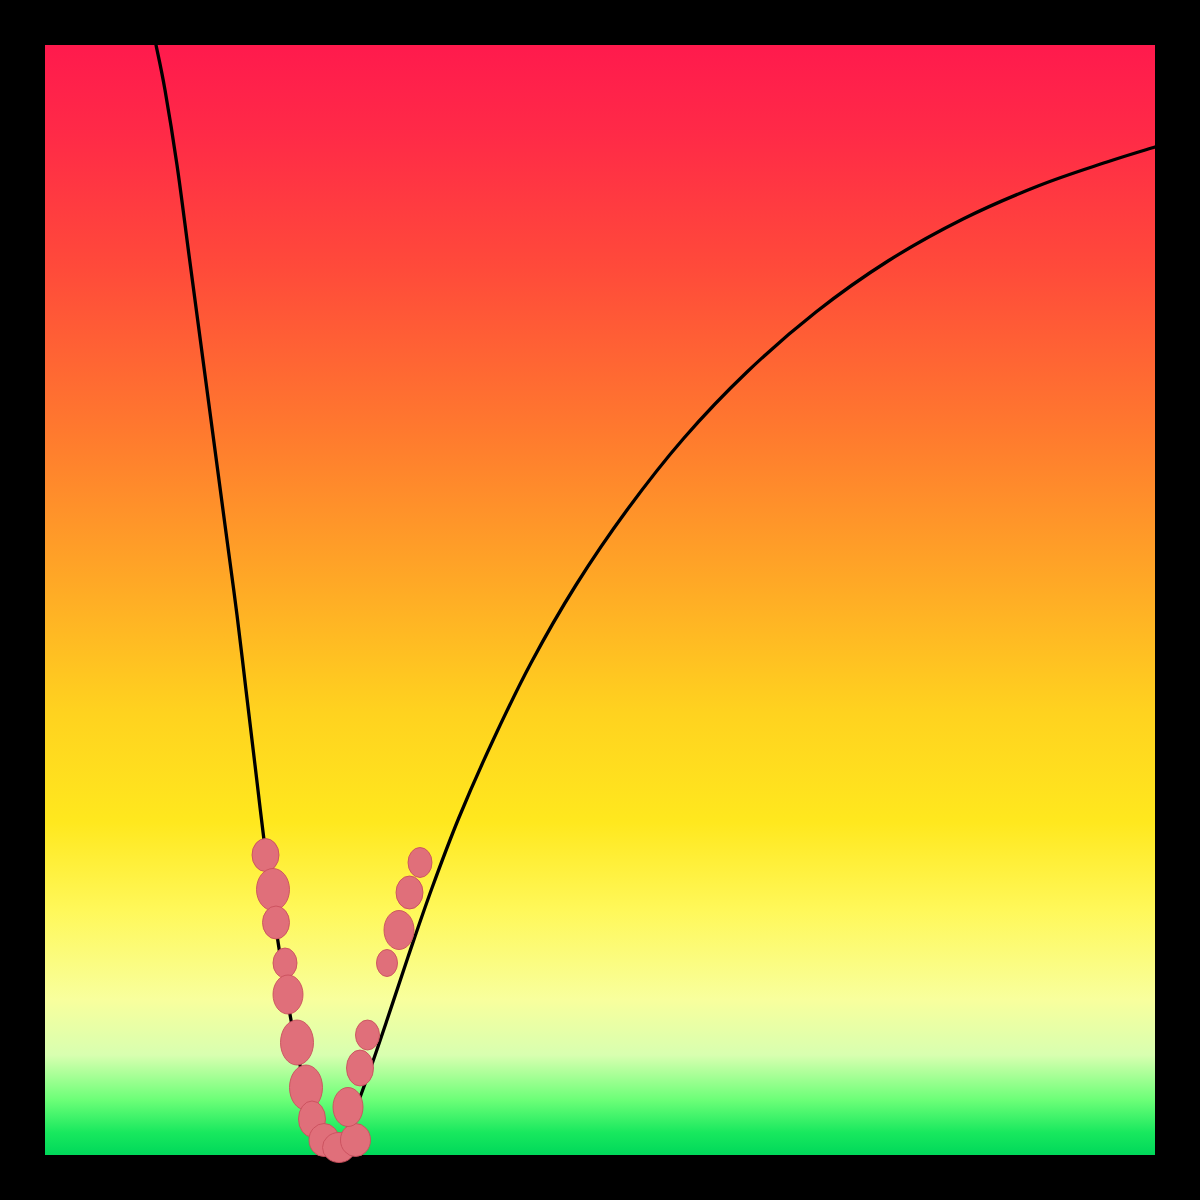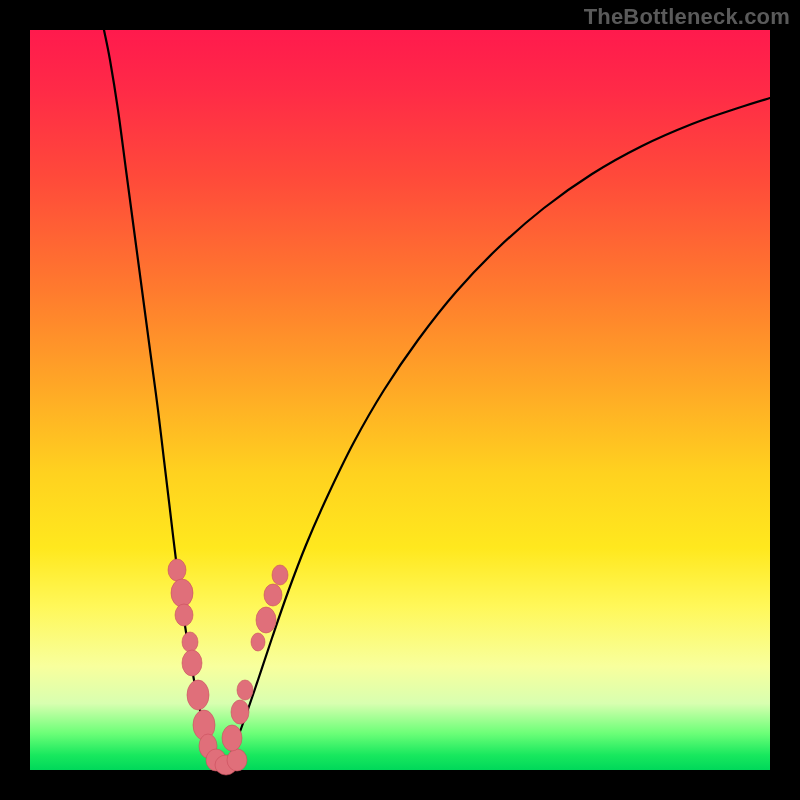--- a/index.html
+++ b/index.html
@@ -96,14 +96,13 @@
           <ellipse cx="202" cy="708" rx="10" ry="13" class="dot"></ellipse>
           <ellipse cx="210" cy="682" rx="9" ry="12" class="dot"></ellipse>
           <ellipse cx="215" cy="660" rx="8" ry="10" class="dot"></ellipse>
           <ellipse cx="228" cy="612" rx="7" ry="9" class="dot"></ellipse>
           <ellipse cx="236" cy="590" rx="10" ry="13" class="dot"></ellipse>
           <ellipse cx="243" cy="565" rx="9" ry="11" class="dot"></ellipse>
           <ellipse cx="250" cy="545" rx="8" ry="10" class="dot"></ellipse>
         </g>
     </svg>
   </div>
-  <div class="watermark">TheBottleneck.com</div>
 </div>
 
 </body></html>

